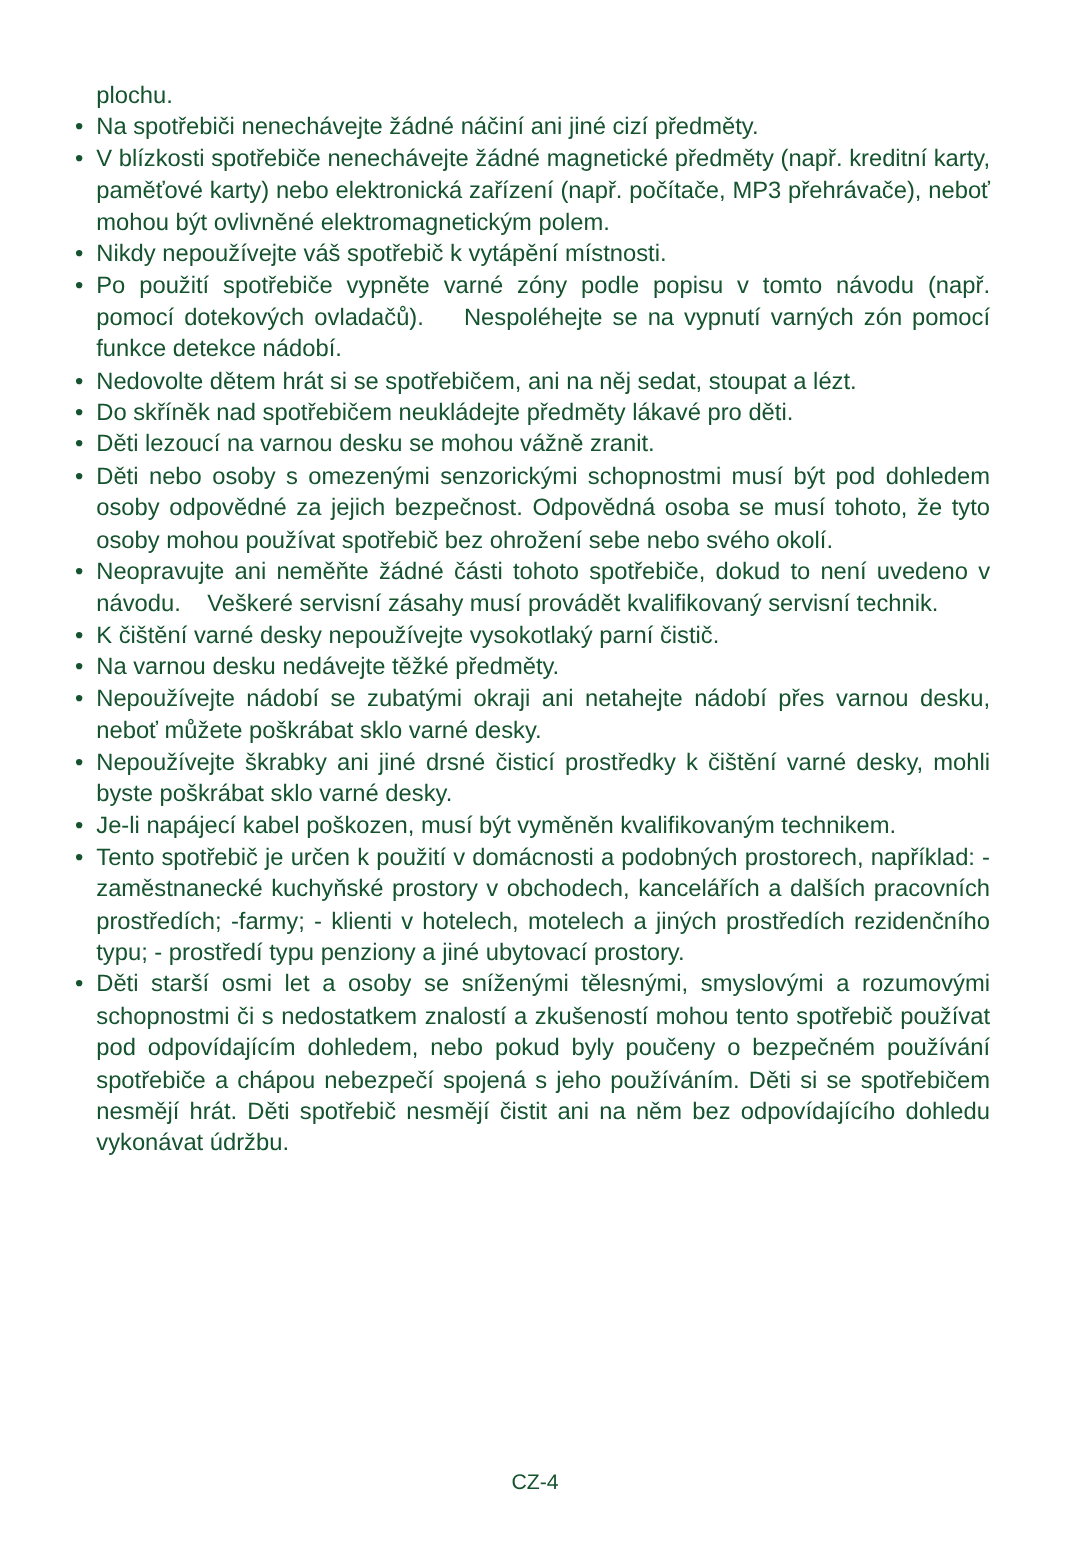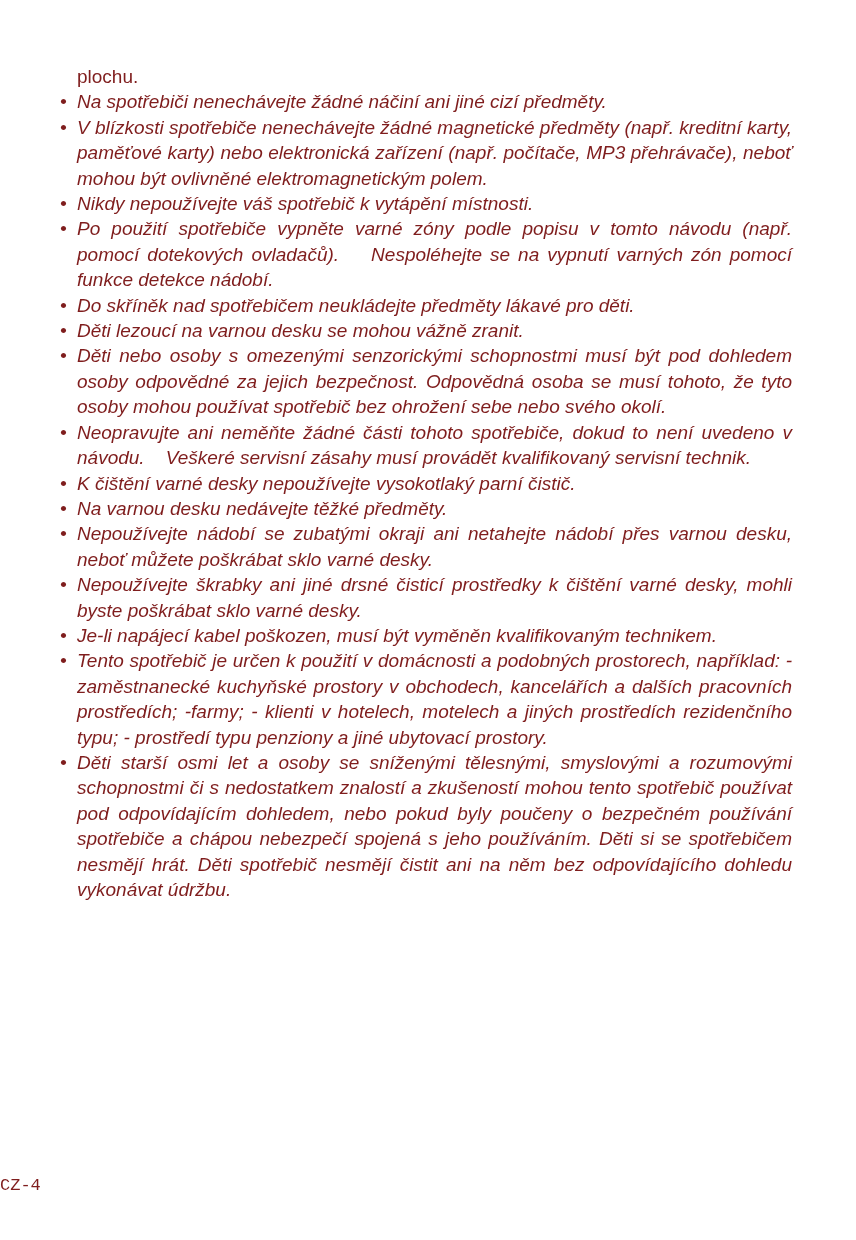--- a/index.html
+++ b/index.html
@@ -5,72 +5,73 @@
   html, body {
     margin: 0;
     padding: 0;
     background: #ffffff;
   }
   .page {
     position: relative;
     width: 856px;
     height: 1240px;
     background: #ffffff;
-    color: #7f1d1d;
+    color: #14532d;
     font-family: "Liberation Sans", "DejaVu Sans", sans-serif;
     font-size: 19px;
     line-height: 25.4px;
     box-sizing: border-box;
     padding: 64px 64px 0 60px;
     overflow: hidden;
   }
   .continuation {
     padding-left: 17px;
     white-space: pre-wrap;
   }
   .bullet-list {
     margin: 0;
     padding: 0;
     list-style: none;
-    font-style: italic;
   }
   .bullet-list li {
     position: relative;
     padding-left: 17px;
     text-align: justify;
     white-space: pre-wrap;
   }
   .bullet-list li::before {
     content: "\2022";
     position: absolute;
     left: 0;
     top: 0;
   }
   .footer {
     position: absolute;
     bottom: 44px;
     left: 0;
     width: 100%;
-    font-family: Liberation Mono, monospace;
+    text-align: center;
+    font-family: Liberation Sans, sans-serif;
     font-size: 17px;
     line-height: 20px;
   }
 </style>
 </head>
 <body>
 
 <div class="page">
 
   <div class="continuation">plochu.</div>
 
   <ul class="bullet-list">
     <li>Na spotřebiči nenechávejte žádné náčiní ani jiné cizí předměty.</li>
     <li>V blízkosti spotřebiče nenechávejte žádné magnetické předměty (např. kreditní karty, paměťové karty) nebo elektronická zařízení (např. počítače, MP3 přehrávače), neboť mohou být ovlivněné elektromagnetickým polem.</li>
     <li>Nikdy nepoužívejte váš spotřebič k vytápění místnosti.</li>
     <li>Po použití spotřebiče vypněte varné zóny podle popisu v tomto návodu (např. pomocí dotekových ovladačů).    Nespoléhejte se na vypnutí varných zón pomocí funkce detekce nádobí.</li>
+    <li>Nedovolte dětem hrát si se spotřebičem, ani na něj sedat, stoupat a lézt.</li>
     <li>Do skříněk nad spotřebičem neukládejte předměty lákavé pro děti.</li>
     <li>Děti lezoucí na varnou desku se mohou vážně zranit.</li>
     <li>Děti nebo osoby s omezenými senzorickými schopnostmi musí být pod dohledem osoby odpovědné za jejich bezpečnost. Odpovědná osoba se musí tohoto, že tyto osoby mohou používat spotřebič bez ohrožení sebe nebo svého okolí.</li>
     <li>Neopravujte ani neměňte žádné části tohoto spotřebiče, dokud to není uvedeno v návodu.    Veškeré servisní zásahy musí provádět kvalifikovaný servisní technik.</li>
     <li>K čištění varné desky nepoužívejte vysokotlaký parní čistič.</li>
     <li>Na varnou desku nedávejte těžké předměty.</li>
     <li>Nepoužívejte nádobí se zubatými okraji ani netahejte nádobí přes varnou desku, neboť můžete poškrábat sklo varné desky.</li>
     <li>Nepoužívejte škrabky ani jiné drsné čisticí prostředky k čištění varné desky, mohli byste poškrábat sklo varné desky.</li>
     <li>Je-li napájecí kabel poškozen, musí být vyměněn kvalifikovaným technikem.</li>
     <li>Tento spotřebič je určen k použití v domácnosti a podobných prostorech, například: - zaměstnanecké kuchyňské prostory v obchodech, kancelářích a dalších pracovních prostředích; -farmy; - klienti v hotelech, motelech a jiných prostředích rezidenčního typu; - prostředí typu penziony a jiné ubytovací prostory.</li>

